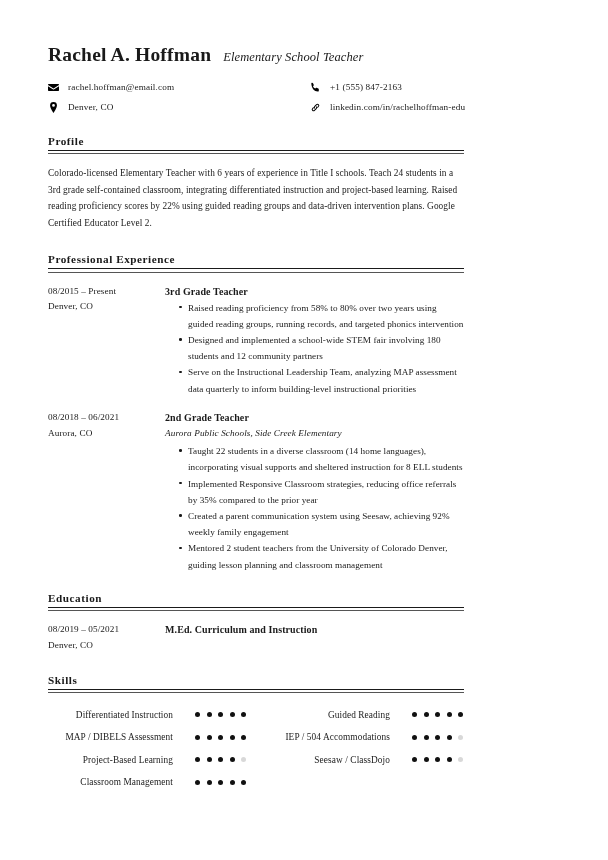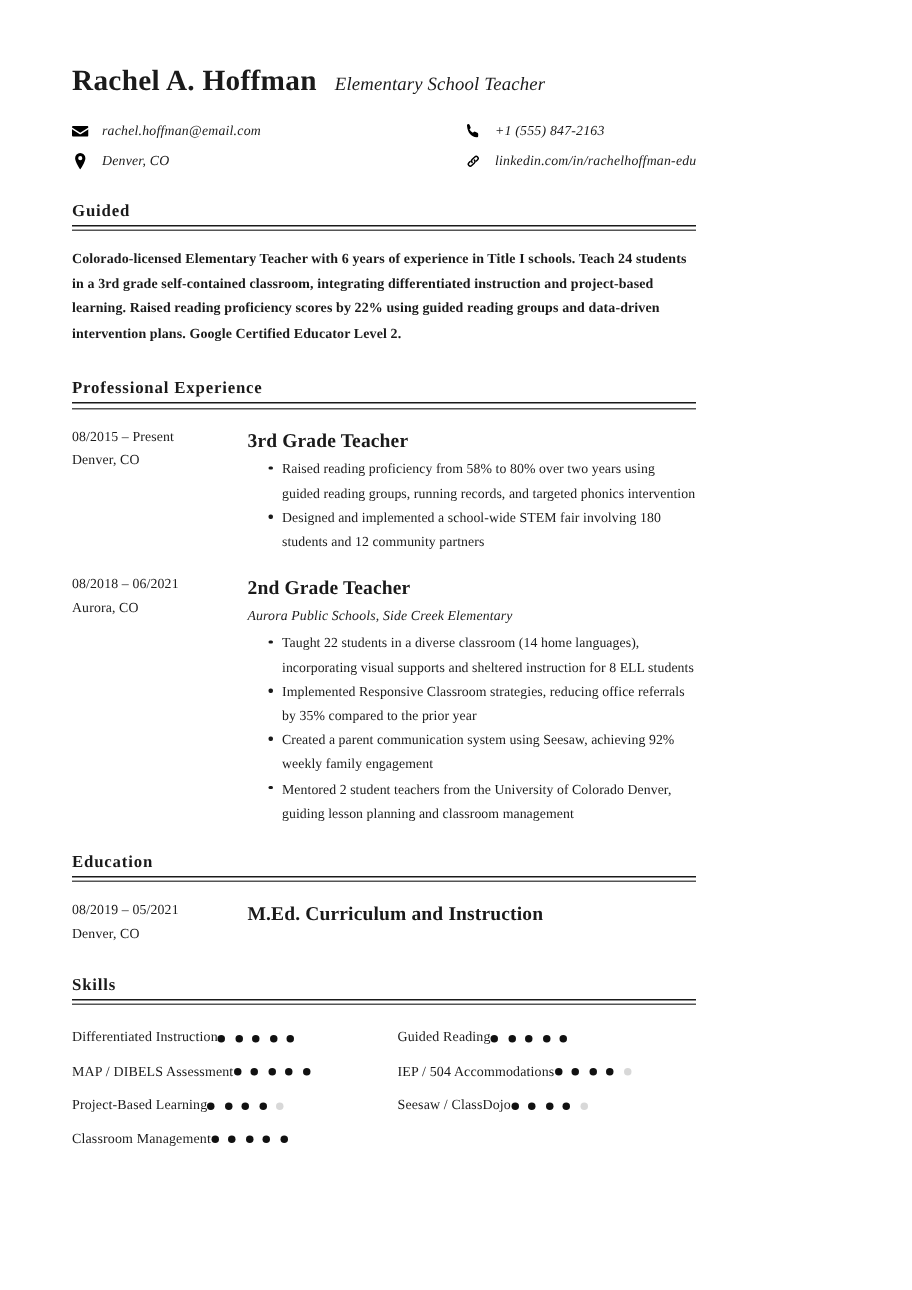--- a/index.html
+++ b/index.html
@@ -60,21 +60,21 @@
   .contact-item .ico {
     width: 11px;
     height: 11px;
     flex: 0 0 11px;
     display: inline-flex;
     align-items: center;
     justify-content: center;
     color: #000;
   }
   .contact-item .ico svg { display: block; }
-  .contact-text { white-space: nowrap; font-style: italic; }
+  .contact-text { white-space: nowrap; }
 
   
   .section { margin-bottom: 0; }
   .section-title {
     font-size: 11.2px;
     font-weight: bold;
     letter-spacing: 0.55px;
     padding-bottom: 3px;
   }
   .section-rule {
@@ -83,40 +83,39 @@
     height: 2.2px;
     margin-bottom: 11px;
   }
 
   .profile-text {
     font-size: 9.3px;
     line-height: 1.78;
     text-align: left;
     letter-spacing: 0.08px;
     margin-bottom: 22px;
-    font-weight: bold;
   }
 
   
   .entry {
     display: grid;
     grid-template-columns: 117px 1fr;
     column-gap: 0px;
     margin-bottom: 13px;
   }
   .entry:last-child { margin-bottom: 0; }
   .entry-meta {
     font-size: 9.2px;
     line-height: 1.72;
     letter-spacing: 0.1px;
     padding-top: 0px;
   }
   .entry-main { padding-top: 0px; }
   .entry-role {
-    font-size: 13px;
+    font-size: 10px;
     font-weight: bold;
     letter-spacing: 0.1px;
     line-height: 1.6;
   }
   .entry-org {
     font-size: 9.2px;
     font-style: italic;
     letter-spacing: 0.1px;
     line-height: 1.68;
     margin-bottom: 2px;
@@ -151,22 +150,23 @@
   
   .skills-grid {
     display: grid;
     grid-template-columns: 1fr 1fr;
     column-gap: 18px;
     row-gap: 0px;
   }
   .skill-row {
     display: flex;
     align-items: center;
-    justify-content: flex-start;
+    justify-content: flex-end;
     height: 22.5px;
+    gap: 22px;
   }
   .skill-label {
     font-size: 9.3px;
     letter-spacing: 0.1px;
     white-space: nowrap;
   }
   .dots {
     display: flex;
     gap: 6.5px;
     flex: 0 0 auto;
@@ -225,39 +225,40 @@
               <path fill="currentColor" d="M6.4 9.6a2.6 2.6 0 0 1 0-3.7l2.6-2.6a2.6 2.6 0 1 1 3.7 3.7l-1.2 1.2a.7.7 0 1 1-1-1l1.2-1.2a1.2 1.2 0 0 0-1.7-1.7L7.4 6.9a1.2 1.2 0 0 0 0 1.7.7.7 0 1 1-1 1z"></path>
               <path fill="currentColor" d="M9.6 6.4a2.6 2.6 0 0 1 0 3.7l-2.6 2.6a2.6 2.6 0 1 1-3.7-3.7l1.2-1.2a.7.7 0 1 1 1 1L4.3 10a1.2 1.2 0 0 0 1.7 1.7l2.6-2.6a1.2 1.2 0 0 0 0-1.7.7.7 0 1 1 1-1z"></path>
             </svg>
         </span>
         <span class="contact-text">linkedin.com/in/rachelhoffman-edu</span>
       </div>
     </div>
   </div>
 
   <div class="section">
-    <div class="section-title">Guided</div>
+    <div class="section-title">Profile</div>
     <div class="section-rule"></div>
     <div class="profile-text">Colorado-licensed Elementary Teacher with 6 years of experience in Title I schools. Teach 24 students in a 3rd grade self-contained classroom, integrating differentiated instruction and project-based learning. Raised reading proficiency scores by 22% using guided reading groups and data-driven intervention plans. Google Certified Educator Level 2.</div>
   </div>
 
   <div class="section">
     <div class="section-title">Professional Experience</div>
     <div class="section-rule"></div>
 
     <div class="entry">
       <div class="entry-meta">
         <div>08/2015 – Present</div>
         <div>Denver, CO</div>
       </div>
       <div class="entry-main">
         <div class="entry-role">3rd Grade Teacher</div>
         <ul class="bullets">
           <li>Raised reading proficiency from 58% to 80% over two years using guided reading groups, running records, and targeted phonics intervention</li>
           <li>Designed and implemented a school-wide STEM fair involving 180 students and 12 community partners</li>
+          <li>Serve on the Instructional Leadership Team, analyzing MAP assessment data quarterly to inform building-level instructional priorities</li>
         </ul>
       </div>
     </div>
 
     <div class="entry">
       <div class="entry-meta">
         <div>08/2018 – 06/2021</div>
         <div>Aurora, CO</div>
       </div>
       <div class="entry-main">

